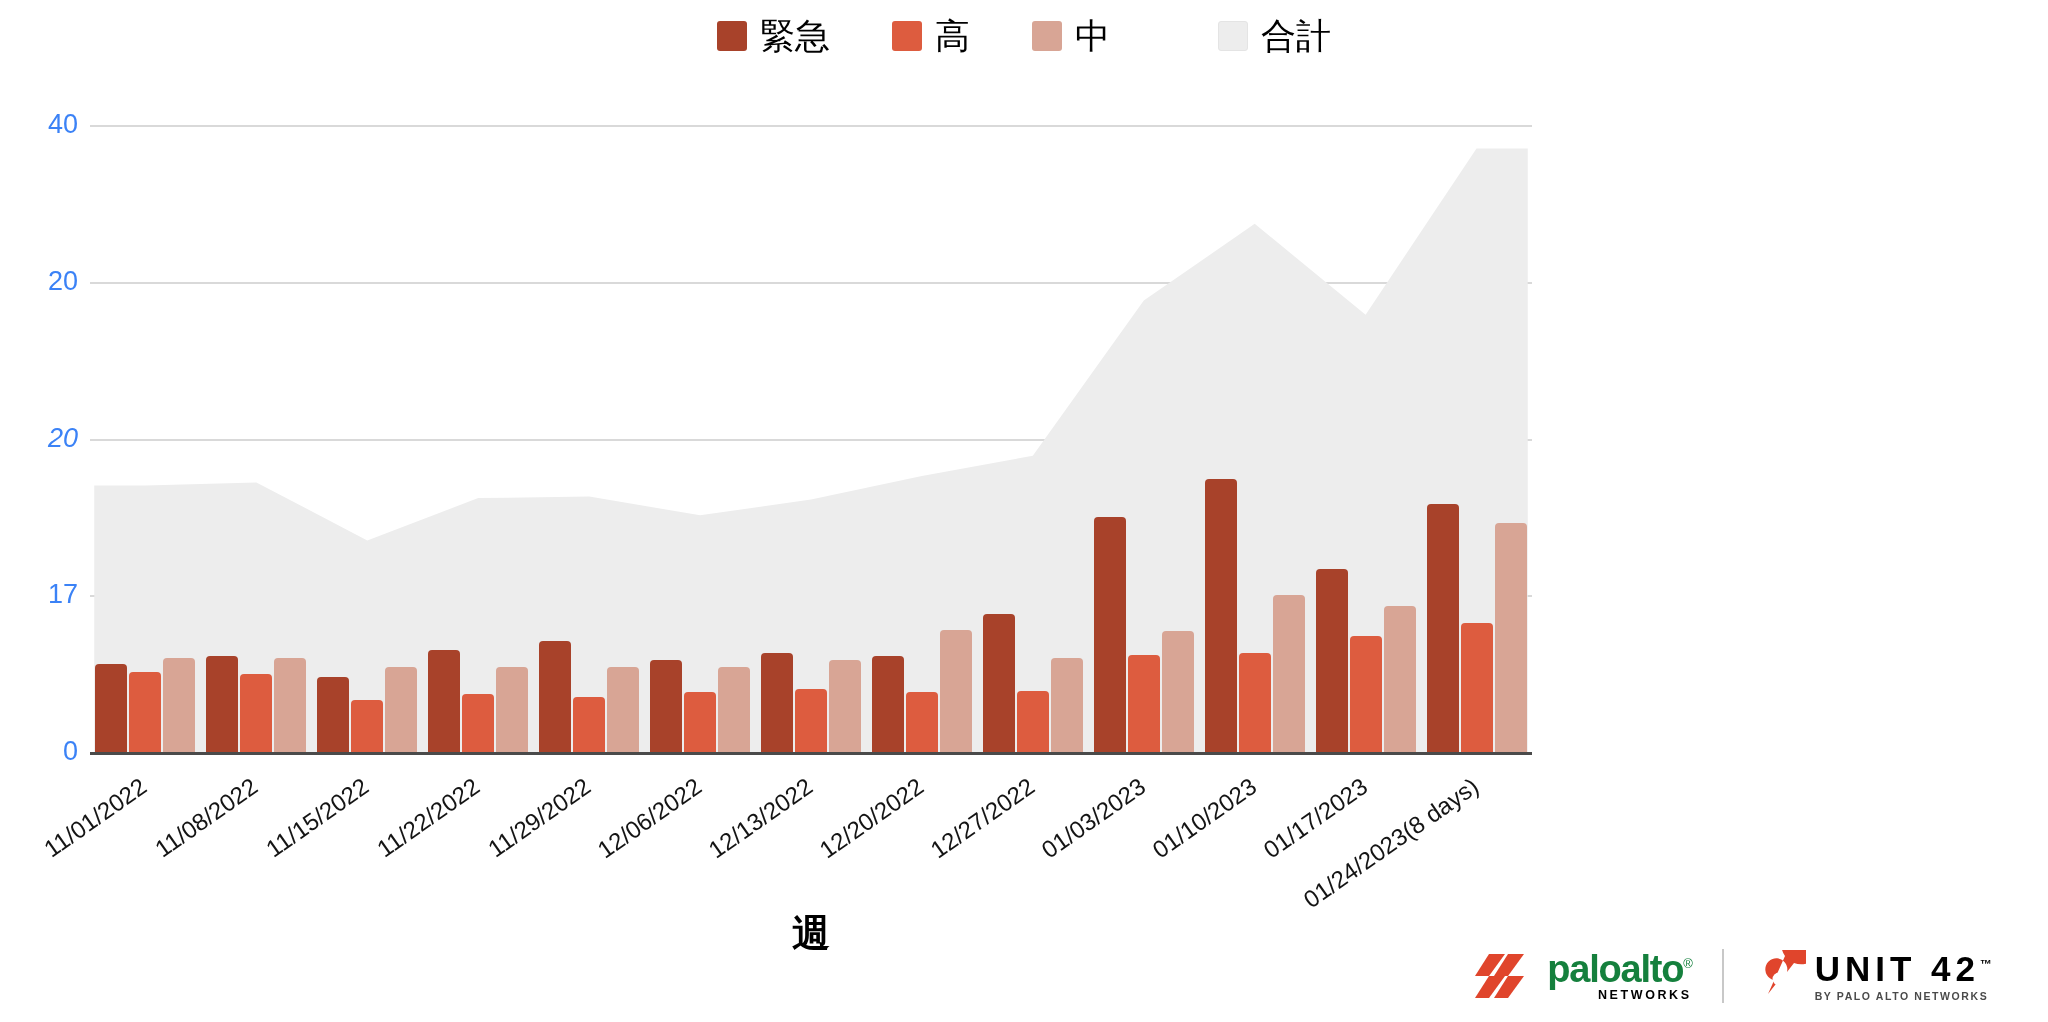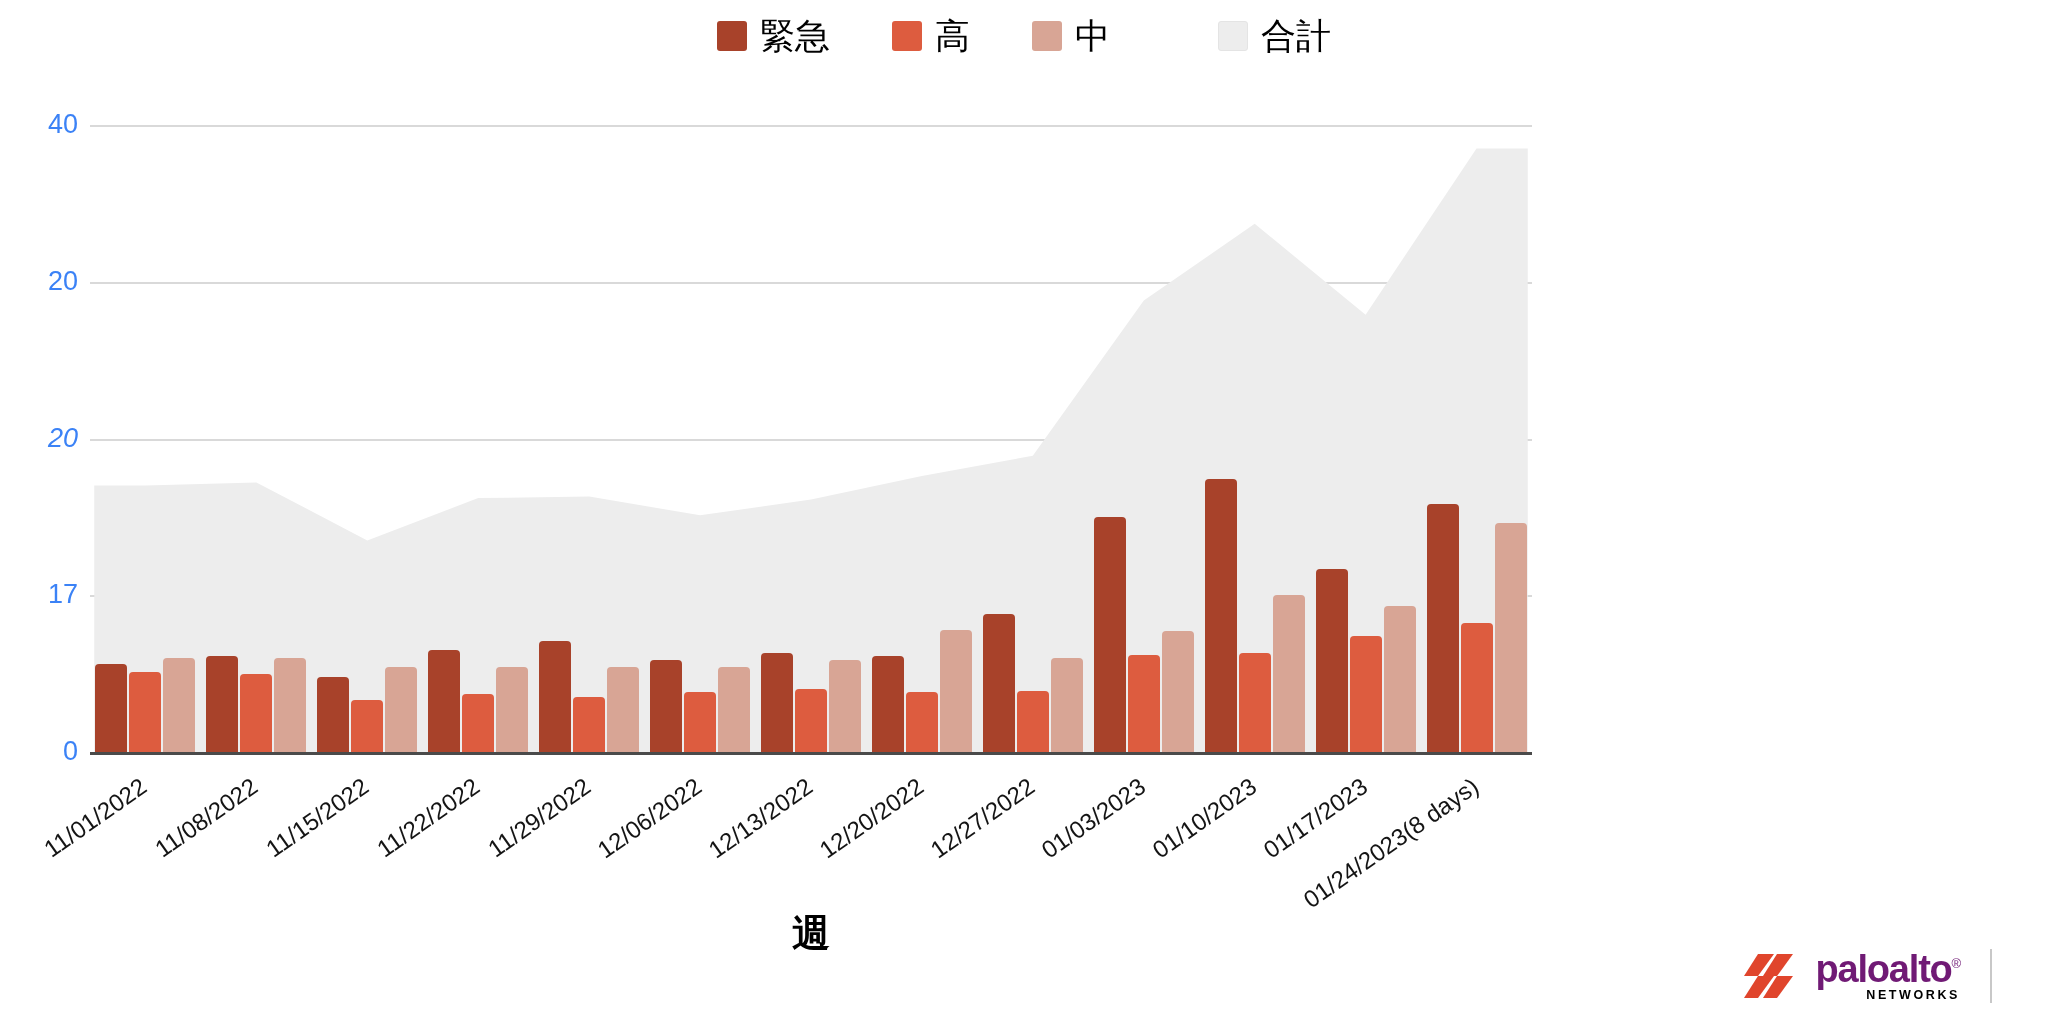--- a/index.html
+++ b/index.html
@@ -143,21 +143,21 @@
     display: flex;
     flex-direction: column;
     align-items: flex-end;
     margin-left: 10px;
     line-height: 1;
   }
   .pan-word {
     font-size: 38px;
     font-weight: 700;
     letter-spacing: -1.2px;
-    color: #701a75;
+    color: #15803d;
     line-height: 0.95;
     position: relative;
   }
   .pan-reg {
     font-size: 13px;
     vertical-align: super;
     font-weight: 400;
   }
   .pan-sub {
     font-size: 12.5px;
@@ -309,15 +309,25 @@
           <polygon points="33,4 49,4 33,26 19,26"></polygon>
           <polygon points="33,26 49,26 33,48 19,48"></polygon>
         </g>
       </svg>
       <span class="pan-text-wrap">
         <span class="pan-word"><span>paloalto</span><span class="pan-reg">®</span></span>
         <span class="pan-sub">NETWORKS</span>
       </span>
     </div>
     <div class="logo-divider"></div>
+    <div class="logo-block">
+      <svg width="52" height="52" viewBox="0 0 52 52">
+        <path d="M31 6 L14 44 L25 30 A11 11 0 1 1 33 22 L40 13 A20 20 0 1 0 31 6 Z" fill="#e0452c"></path>
+        <circle cx="25" cy="29" r="6.5" fill="#ffffff"></circle>
+      </svg>
+      <span class="unit-text-wrap">
+        <span class="unit-word"><span>UNIT 42</span><span class="unit-tm">™</span></span>
+        <span class="unit-sub">BY PALO ALTO NETWORKS</span>
+      </span>
+    </div>
   </div>
 
 </div>
 
 </body></html>

